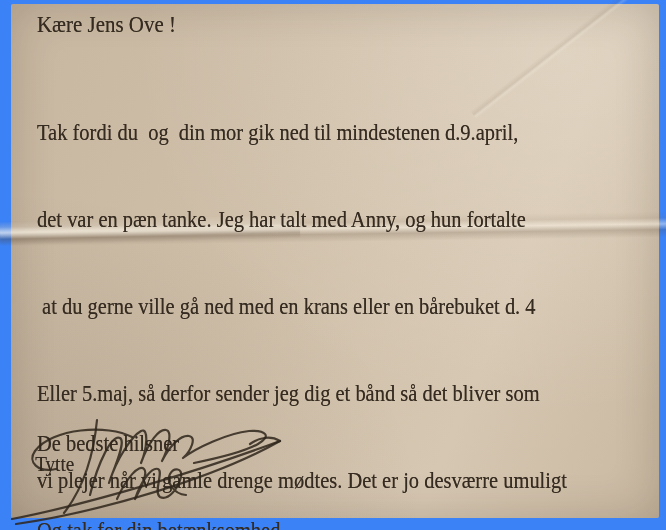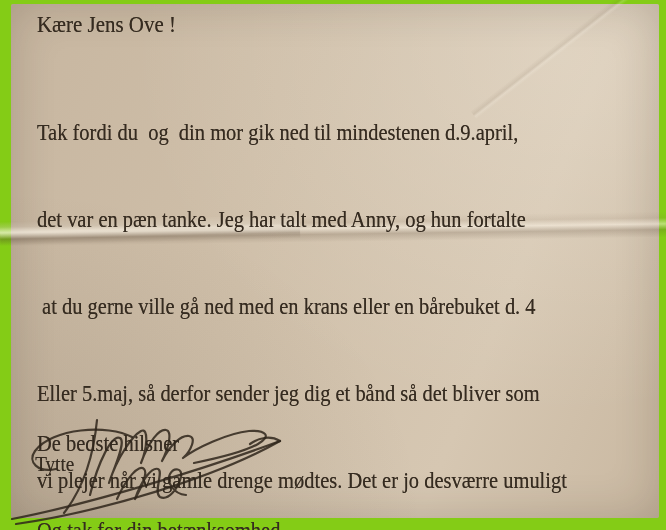--- a/index.html
+++ b/index.html
@@ -4,21 +4,21 @@
 <style>
   html, body {
     margin: 0;
     padding: 0;
     background: #070707;
   }
   .photo-frame {
     position: relative;
     width: 666px;
     height: 530px;
-    background: #84cc16;
+    background: #3b82f6;
     overflow: hidden;
     font-family: "Liberation Serif", serif;
   }
   .paper {
     position: absolute;
     left: 11px;
     top: 4px;
     right: 7px;
     bottom: 12px;
     background:

